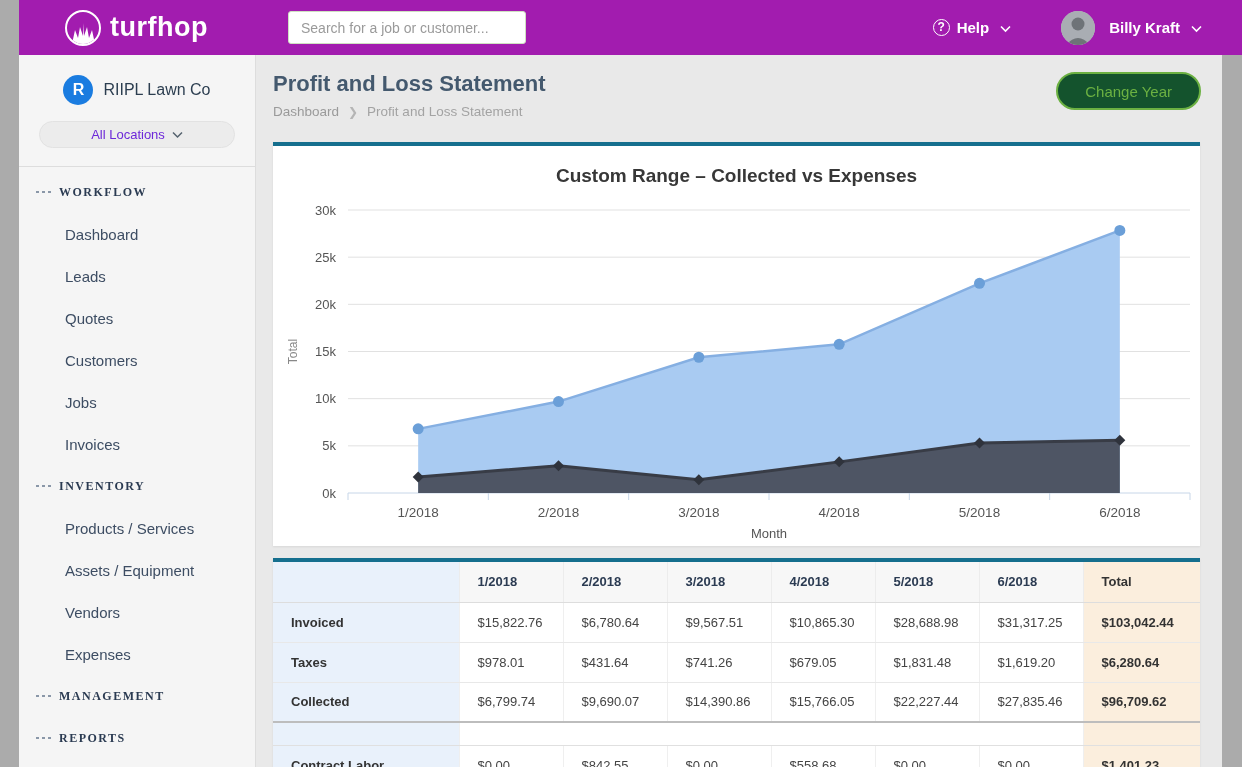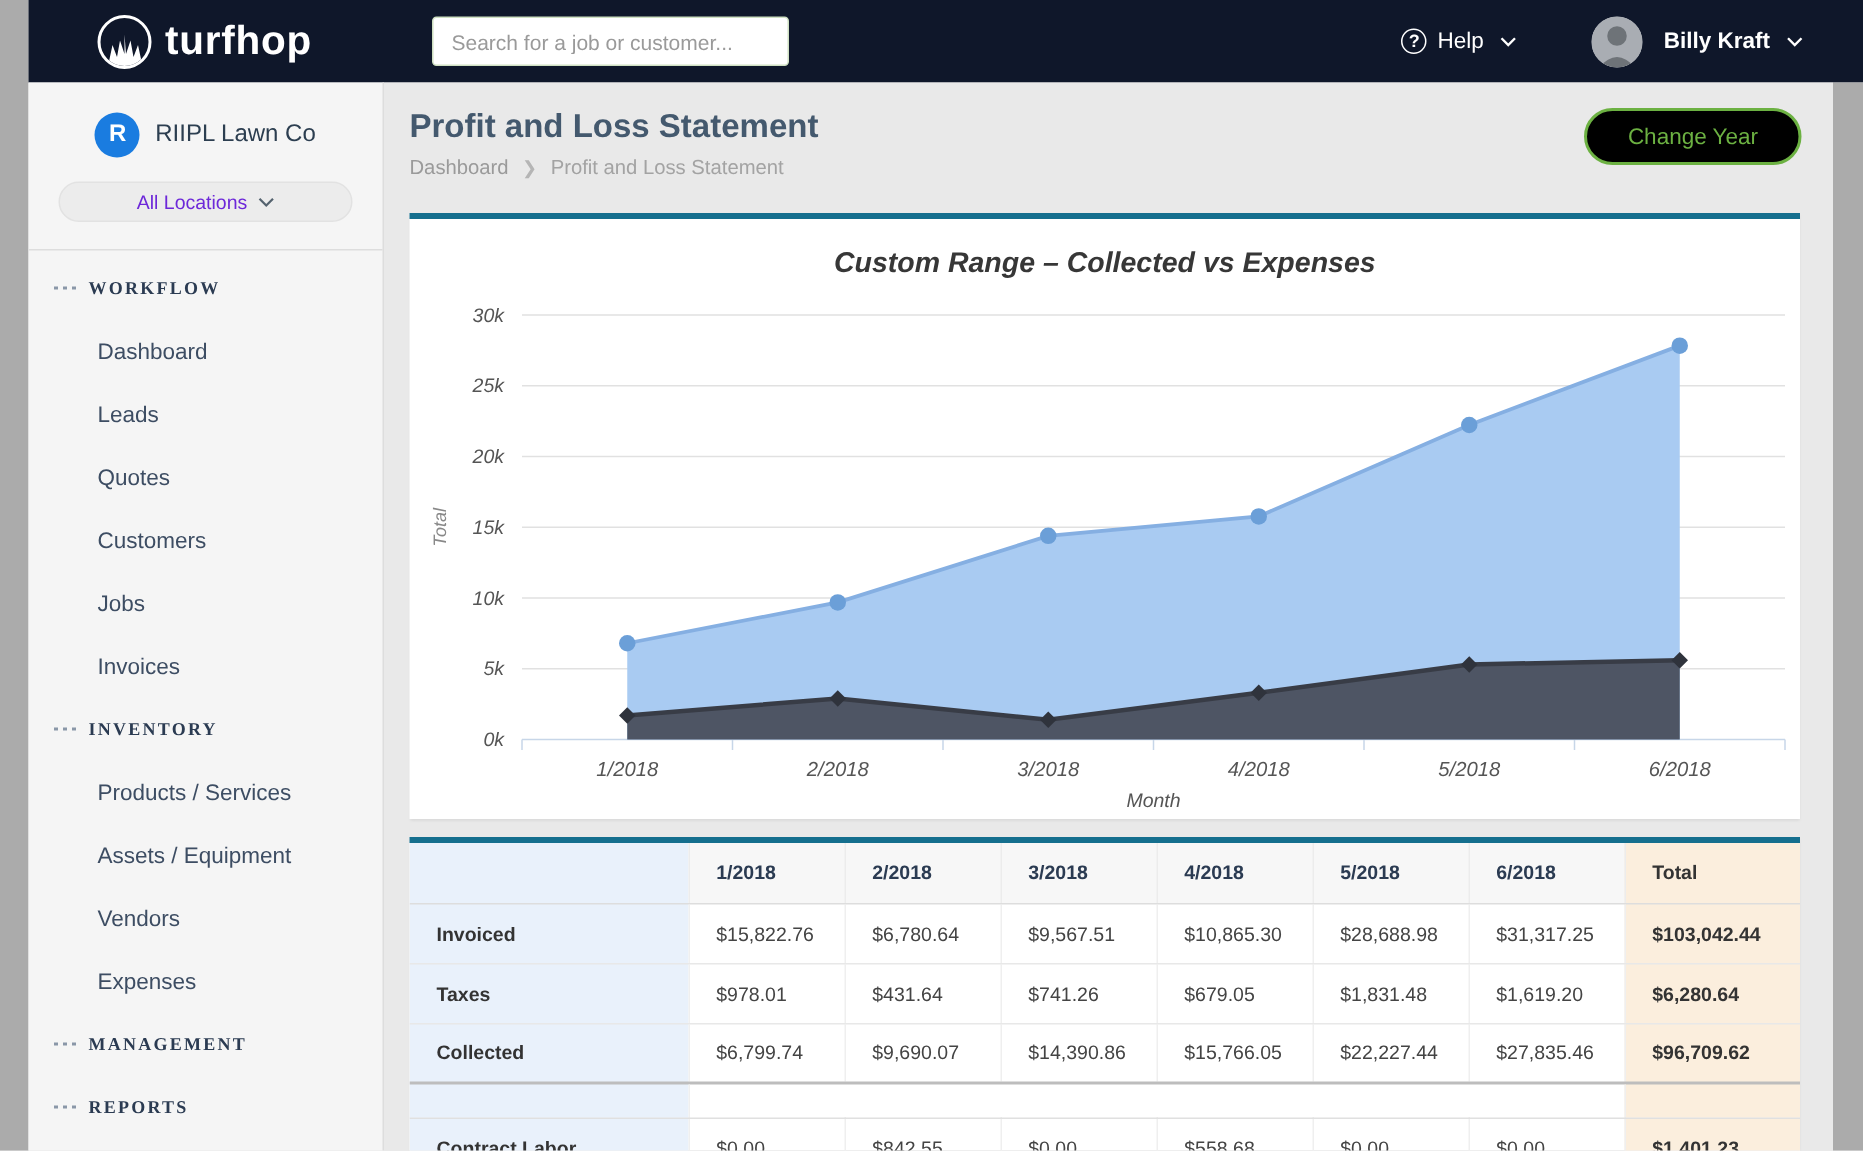--- a/index.html
+++ b/index.html
@@ -4,35 +4,35 @@
 <style>
   * { margin:0; padding:0; box-sizing:border-box; }
   html,body { width:1242px; height:767px; overflow:hidden;
     font-family:"Liberation Sans", sans-serif; background:#e9e9e9; }
 
   
   .left-strip { position:absolute; left:0; top:0; width:19px; height:767px; background:#ababab; }
   .right-strip { position:absolute; right:0; top:55px; width:20px; height:712px; background:#ababab; }
 
   
-  .topbar { position:absolute; left:19px; top:0; width:1223px; height:55px; background:#0f172a;
+  .topbar { position:absolute; left:19px; top:0; width:1223px; height:55px; background:#a21caf;
     display:flex; align-items:center; color:#fff; }
   .brand { display:flex; align-items:center; margin-left:46px; gap:9px; }
   .brand-icon { width:36px; height:36px; border:2px solid #fff; border-radius:50%;
     display:flex; align-items:flex-end; justify-content:center; overflow:hidden; }
   .brand-name { font-size:27px; font-weight:bold; letter-spacing:0.5px; }
   .search-box { position:absolute; left:239px; top:11px; width:238px; height:33px;
     border:1px solid #cfe0c2; border-radius:3px; background:#fff; padding:0 12px;
     font-size:14px; color:#333; font-family:"Liberation Sans",sans-serif; outline:none;margin-left:30px; }
   .search-box::placeholder { color:#9a9a9a; }
   .top-right { position:absolute; right:40px; top:0; height:55px; display:flex; align-items:center; gap:14px; }
   .help-group { display:flex; align-items:center; gap:7px; margin-right:36px; cursor:pointer; }
   .qmark { width:17px; height:17px; border:1.5px solid #fff; border-radius:50%;
     font-size:12px; line-height:15px; text-align:center; font-weight:bold; }
-  .help-label { font-size:15px; }
+  .help-label { font-size:15px;font-weight:bold; }
   .avatar { width:34px; height:34px; border-radius:50%; background:#b9bdc2; overflow:hidden; flex:0 0 auto; }
   .user-name { font-size:15px; font-weight:bold; }
   .chev { display:inline-block; margin-left:4px; }
 
   
   .sidebar { position:absolute; left:19px; top:55px; width:237px; height:712px;
     background:#f5f5f5; border-right:1px solid #ddd; }
   .company-row { display:flex; align-items:center; justify-content:center; gap:10px; padding-top:20px; }
   .company-badge { width:30px; height:30px; border-radius:50%; background:#1a7ce0; color:#fff;
     font-size:16px; font-weight:bold; display:flex; align-items:center; justify-content:center; }
@@ -51,26 +51,26 @@
 
   
   .main { position:absolute; left:256px; top:55px; width:966px; height:712px; background:#e9e9e9; }
   .page-head { position:relative; height:87px; }
   .page-title { position:absolute; left:17px; top:16px; font-size:22px; font-weight:bold; color:#44596e; }
   .breadcrumb { position:absolute; left:17px; top:49px; font-size:13.5px; color:#a3a3a3;
     display:flex; align-items:center; gap:9px; }
   .crumb-link { color:#9a9a9a; cursor:pointer; }
   .crumb-sep { color:#b5b5b5; font-size:12px; }
   .change-year-btn { position:absolute; right:21px; top:17px; height:38px; padding:0 27px;
-    background:#000000; border:2px solid #6cb142; border-radius:19px; color:#6cb142;
+    background:#14532d; border:2px solid #6cb142; border-radius:19px; color:#6cb142;
     font-size:15px; font-family:"Liberation Sans",sans-serif; cursor:pointer; }
 
   .card { position:absolute; left:17px; width:927px; background:#fff;
     border-top:4px solid #156f8e; box-shadow:0 1px 2px rgba(0,0,0,0.08); }
-  .chart-card { top:87px; height:404px;font-style:italic; }
+  .chart-card { top:87px; height:404px; }
   .chart-title { text-align:center; font-size:19px; color:#373737; padding-top:19px; height:42px; }
   .table-card { top:503px; height:209px; overflow:hidden; }
 
   table { width:100%; border-collapse:collapse; table-layout:fixed; font-size:13px; }
   col.c-label { width:186px; } col.c-total { width:117px; }
   thead th { height:40px; background:#f7f7f7; border-bottom:1px solid #ddd; border-right:1px solid #ececec;
     text-align:left; padding-left:18px; color:#2b3b52; font-size:13px; }
   tbody th, tbody td { height:40px; text-align:left; padding-left:18px; color:#444;
     border-bottom:1px solid #e8e8e8; border-right:1px solid #efefef; font-weight:normal;margin-top:24px; }
   .label-col { background:#e9f1fb !important; color:#333 !important; font-weight:bold !important; }

